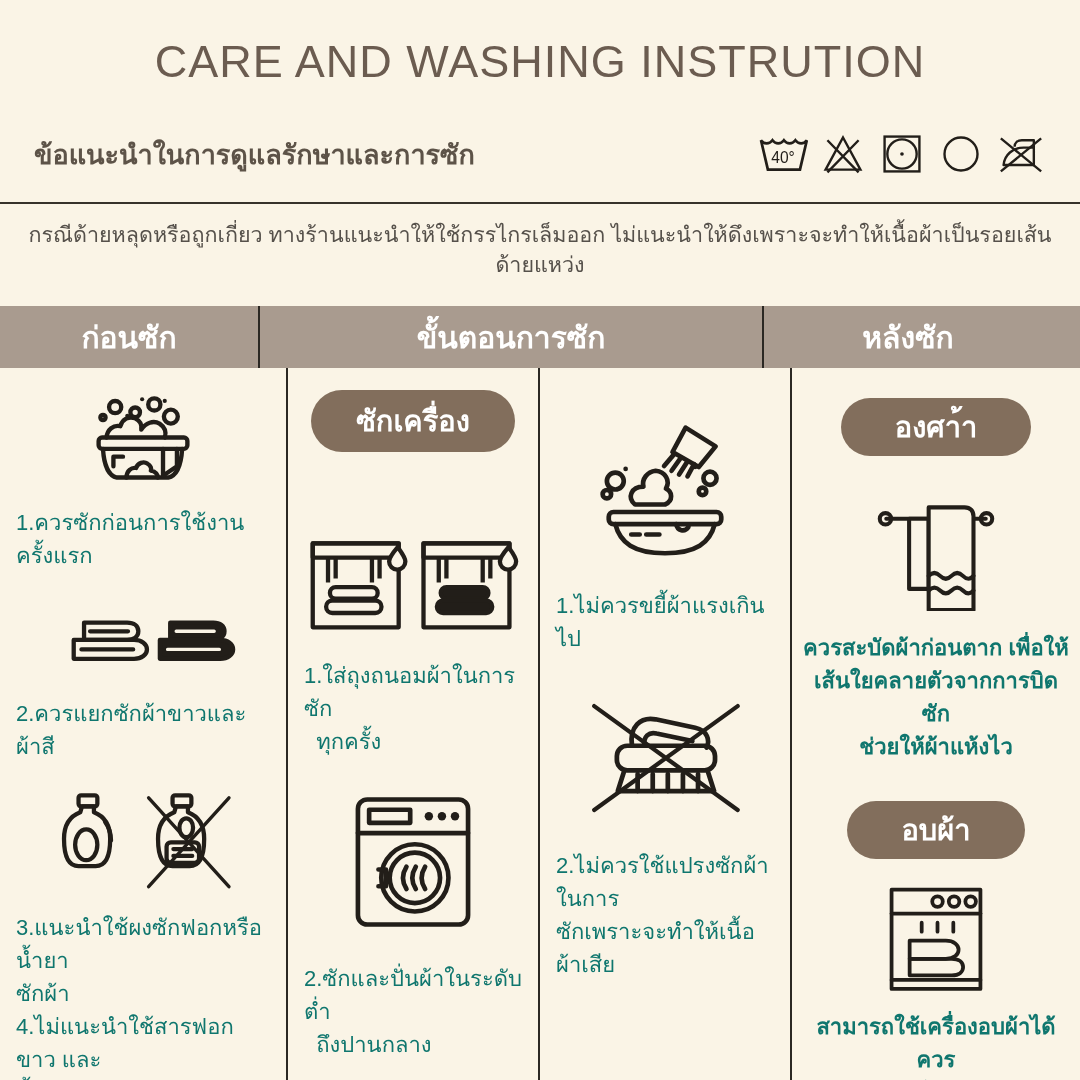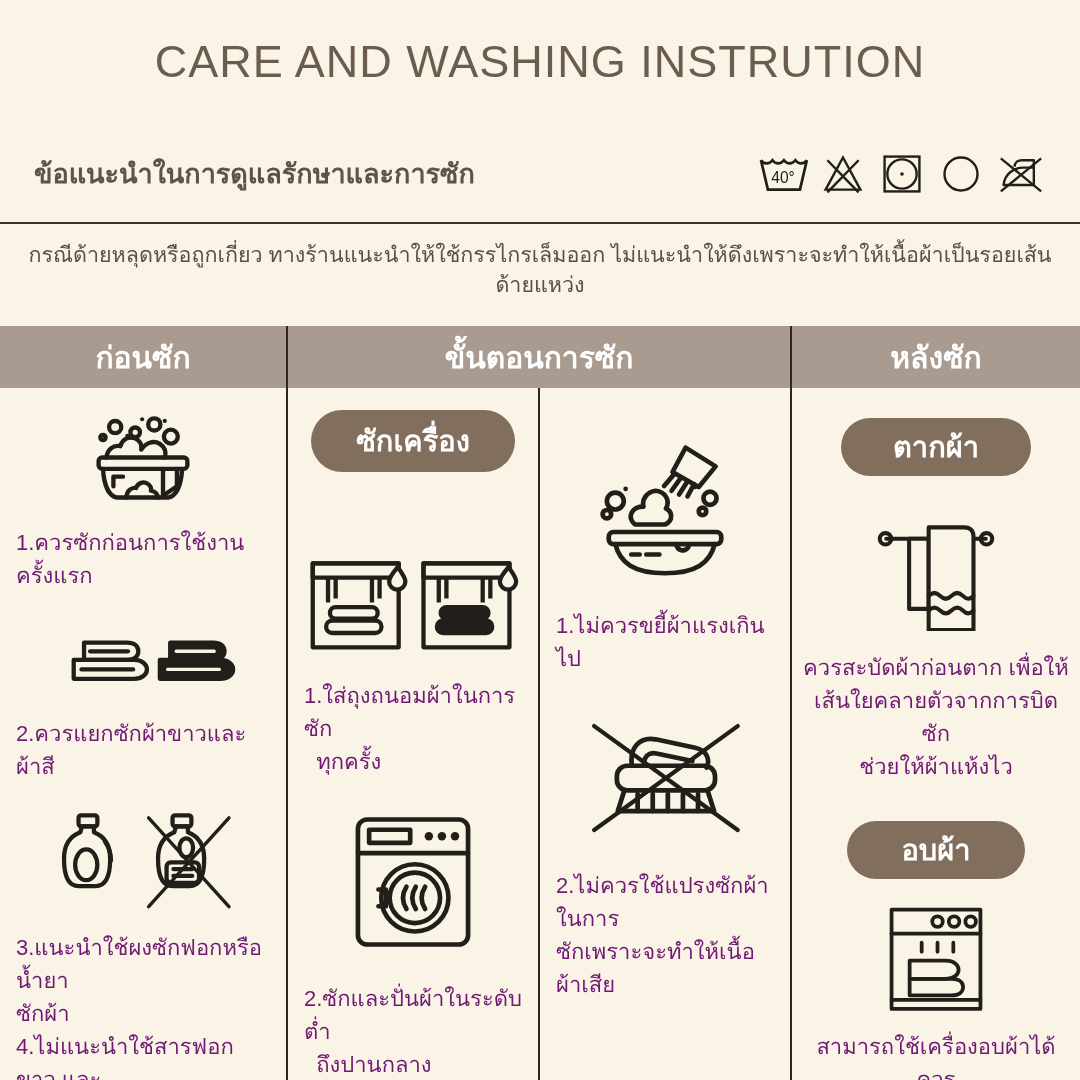--- a/index.html
+++ b/index.html
@@ -8,48 +8,48 @@
     background:#FAF4E6;
     font-family:"Liberation Sans","DejaVu Sans",sans-serif;
     color:#4f4943;
   }
   
   .title{
     margin:36px 0 0;text-align:center;font-size:45px;font-weight:400;
     letter-spacing:1px;color:#6b5c50;
   }
   .subhead{
-    display:flex;justify-content:space-between;align-items:flex-start;
-    margin:64px 34px 0;
+    display:flex;justify-content:space-between;align-items:center;
+    margin:44px 34px 0;
   }
   .subtitle{font-size:27px;font-weight:700;color:#5d5348;}
   .symbols{display:flex;gap:11px;align-items:center;}
   .divider{border:none;border-top:2px solid #37322b;margin:26px 0 0;}
   .note{margin:16px 22px 16px;text-align:center;font-size:21.5px;color:#56514b;line-height:1.4;}
   
   .band{margin-top:26px;height:62px;background:#A99B8F;display:flex;box-sizing:border-box;}
   .band-cell{
     display:flex;align-items:center;justify-content:center;
     color:#ffffff;font-weight:700;font-size:30px;box-sizing:border-box;
   }
-  .band-c1{width:288px;border-right:2px solid #2b2823;}
+  .band-c1{width:260px;border-right:2px solid #2b2823;}
   .band-c2{width:504px;border-right:2px solid #2b2823;}
   .band-c3{width:288px;}
   
   .grid{display:flex;height:741px;}
   .col{box-sizing:border-box;display:flex;flex-direction:column;align-items:center;overflow:hidden;}
   .col-1{width:288px;border-right:2px solid #2b2823;}
   .col-2{width:252px;border-right:2px solid #2b2823;}
   .col-3{width:252px;border-right:2px solid #2b2823;}
   .col-4{width:288px;}
   .txt{
-    margin:0;font-size:22px;line-height:1.5;color:#701a75;
+    margin:0;font-size:22px;line-height:1.5;color:#0f766e;
     white-space:pre-wrap;width:100%;box-sizing:border-box;padding:0 16px;
   }
-  .txt-center{text-align:center;padding:0 8px;}
+  .txt-center{text-align:center;padding:0 8px;font-weight:bold;}
   .pill{
     background:#826E5C;color:#ffffff;font-weight:700;font-size:29px;
     height:62px;border-radius:34px;display:flex;align-items:center;justify-content:center;
   }
   .pill-machine{width:204px;margin-top:22px;}
   .pill-hand{width:170px;margin-top:34px;}
   .pill-dry{width:190px;margin-top:30px;}
   .pill-tumble{width:178px;margin-top:38px;}
   .mt-basin{margin-top:26px;}
   .mt-t1{margin-top:14px;}
@@ -264,21 +264,21 @@
         </g>
         <g stroke="#221e19" stroke-width="4.5" stroke-linecap="round">
           <path d="M14 16 L166 126 M166 16 L14 126"></path>
         </g>
       </svg>
       <p class="txt mt-htxt2">2.ไม่ควรใช้แปรงซักผ้าในการ
 ซักเพราะจะทำให้เนื้อผ้าเสีย</p>
     </div>
 
     <div class="col col-4">
-      <div class="pill pill-dry">ตากผ้า</div>
+      <div class="pill pill-dry">องศา้า</div>
 
       <svg class="mt-rail" viewBox="0 0 150 142" width="132">
         <g fill="none" stroke="#221e19" stroke-width="5" stroke-linecap="round" stroke-linejoin="round">
           <line x1="14" y1="28" x2="136" y2="28"></line>
           <circle cx="13" cy="28" r="7"></circle>
           <circle cx="137" cy="28" r="7"></circle>
           <rect x="42" y="28" width="24" height="86" fill="#FAF4E6"></rect>
           <path d="M66 14 h44 c7 0 11 4 11 11 v115 h-55 z" fill="#FAF4E6"></path>
           <path d="M66 98 q7-7 14 0 t14 0 t14 0 t13 0 M66 116 q7-7 14 0 t14 0 t14 0 t13 0"></path>
         </g>

